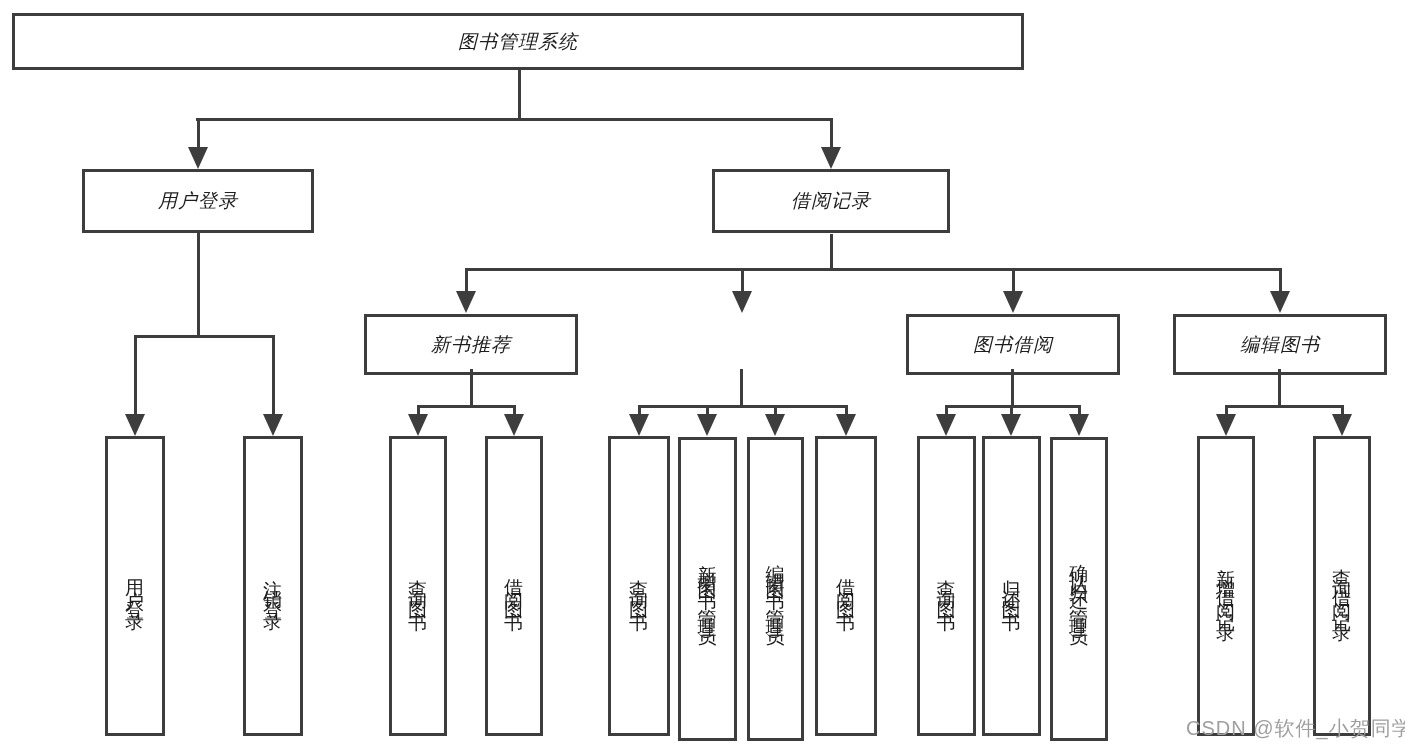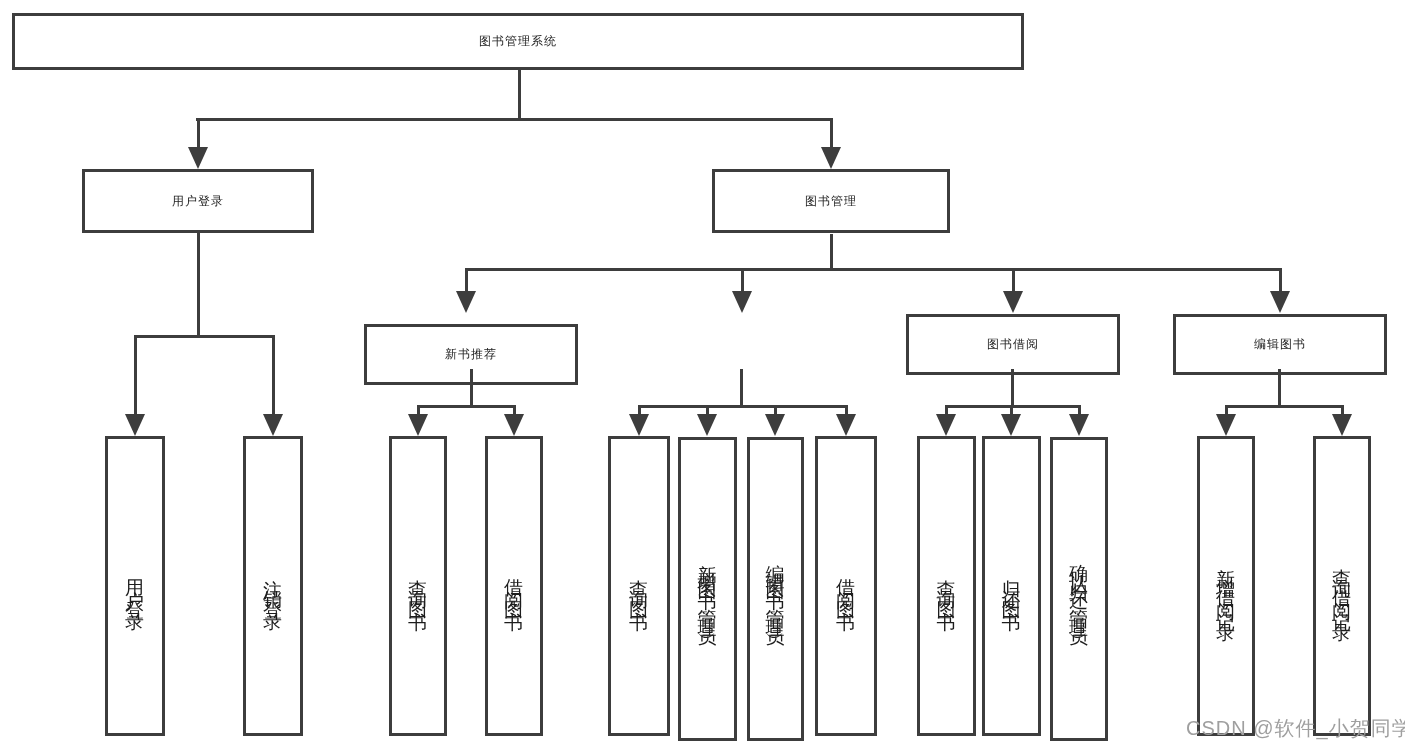--- a/index.html
+++ b/index.html
@@ -8,22 +8,23 @@
     width:1405px;height:747px;
     background:#ffffff;
     overflow:hidden;
     font-family:"Liberation Sans","DejaVu Sans",sans-serif;
   }
   .node{
     position:absolute;
     border:3px solid #3d3d3d;
     background:#ffffff;
     display:flex;align-items:center;justify-content:center;
-    font-size:12px;color:#1d1d1d;letter-spacing:1px;
+    font-size:19px;color:#1d1d1d;letter-spacing:1px;
     box-sizing:content-box;
+    font-style:italic;
   }
   .vnode{
     position:absolute;
     border:3px solid #3d3d3d;
     background:#ffffff;
     display:flex;align-items:center;justify-content:center;
     font-size:19px;color:#1d1d1d;
     writing-mode:vertical-rl;text-orientation:mixed;
     letter-spacing:11px;line-height:1;
     box-sizing:content-box;
@@ -50,24 +51,24 @@
 
   <div class="node" style="left:12px;top:13px;width:1006px;height:51px;">
     <span>图书管理系统</span>
   </div>
 
   <div class="node" style="left:82px;top:169px;width:226px;height:58px;">
     <span>用户登录</span>
   </div>
 
   <div class="node" style="left:712px;top:169px;width:232px;height:58px;">
-    <span>图书管理</span>
+    <span>借阅记录</span>
   </div>
 
-  <div class="node" style="left:364px;top:324px;width:208px;height:55px;">
+  <div class="node" style="left:364px;top:314px;width:208px;height:55px;">
     <span>新书推荐</span>
   </div>
 
 
   <div class="node" style="left:906px;top:314px;width:208px;height:55px;">
     <span>图书借阅</span>
   </div>
 
   <div class="node" style="left:1173px;top:314px;width:208px;height:55px;">
     <span>编辑图书</span>

